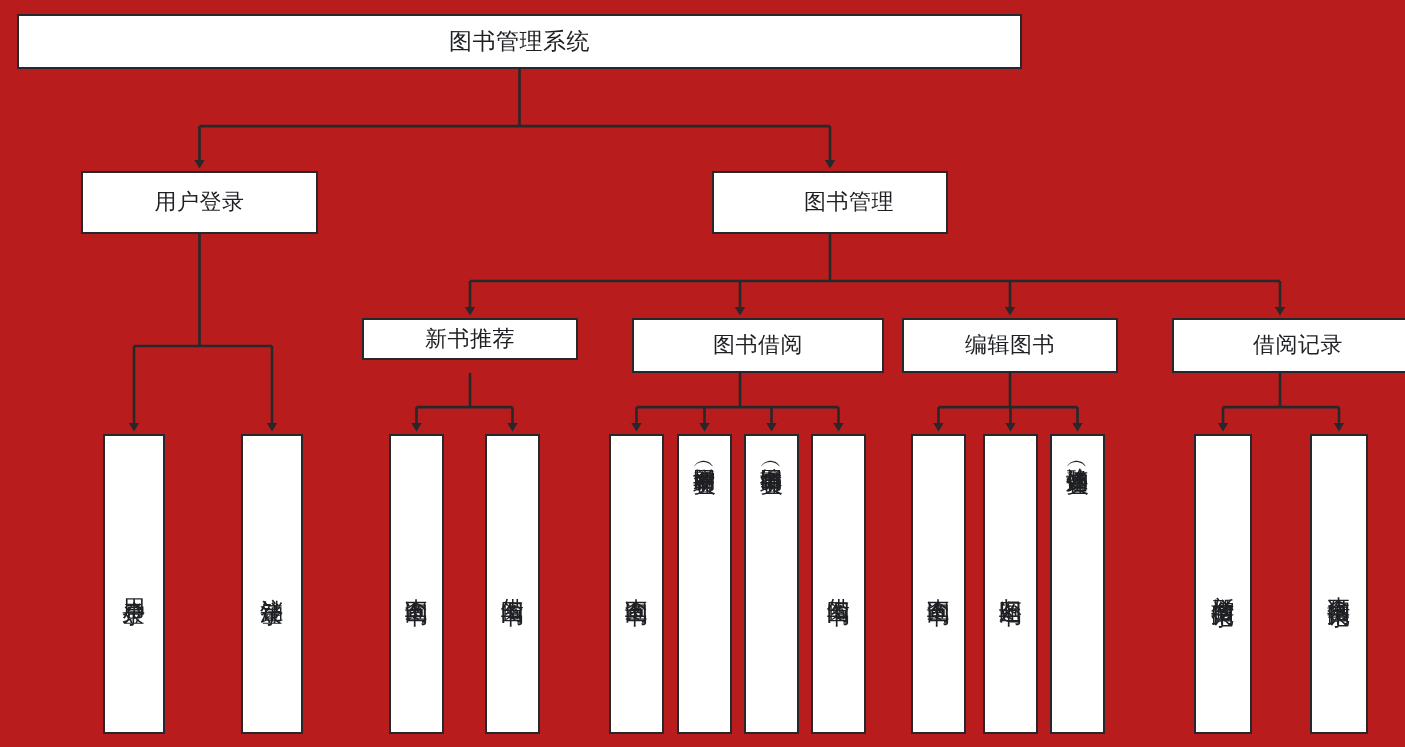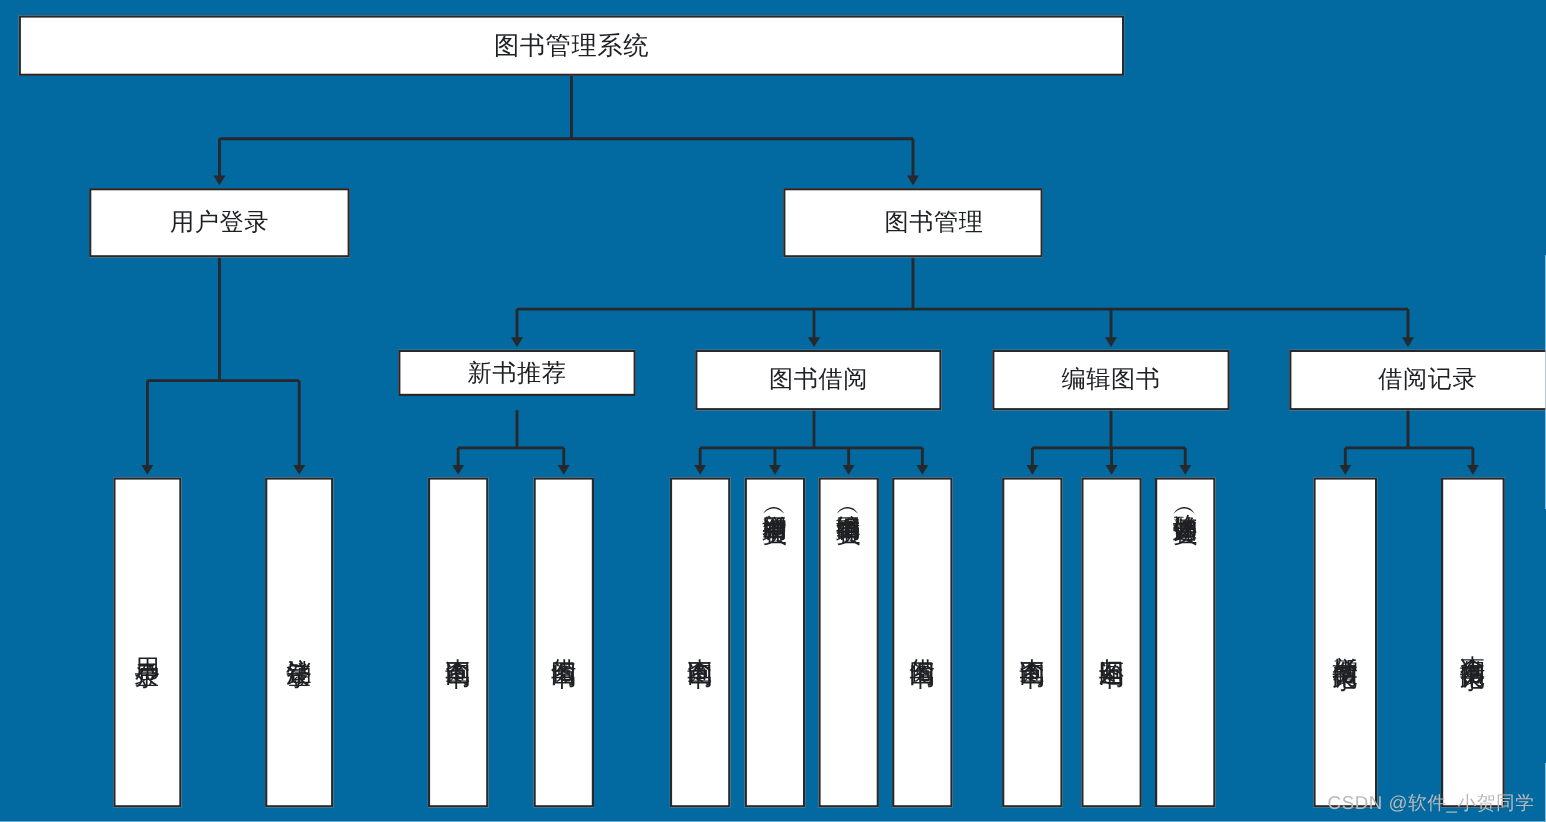--- a/index.html
+++ b/index.html
@@ -8,21 +8,21 @@
     padding: 0;
     background: #ffffff;
   }
   body {
     font-family: "Liberation Sans", "DejaVu Sans", sans-serif;
   }
   #diagram-root {
     position: relative;
     width: 1405px;
     height: 747px;
-    background: #0369a1;
+    background: #b91c1c;
     overflow: hidden;
   }
   #diagram-svg {
     position: absolute;
     left: 0;
     top: 0;
     width: 1405px;
     height: 747px;
   }
   .node-box {
@@ -133,21 +133,21 @@
       </div>
       <div class="node-box horizontal" style="left: 81px; top: 171px; width: 237px; height: 63px;">
         <span class="node-label">用户登录</span>
       </div>
       <div class="node-box horizontal" style="left: 712px; top: 171px; width: 236px; height: 63px; padding-left: 38px;">
         <span class="node-label">图书管理</span>
       </div>
       <div class="node-box horizontal" style="left: 362px; top: 318px; width: 216px; height: 42px;">
         <span class="node-label">新书推荐</span>
       </div>
-      <div class="node-box horizontal" style="left: 632px; top: 318px; width: 224px; height: 55px;">
+      <div class="node-box horizontal" style="left: 632px; top: 318px; width: 252px; height: 55px;">
         <span class="node-label">图书借阅</span>
       </div>
       <div class="node-box horizontal" style="left: 902px; top: 318px; width: 216px; height: 55px;">
         <span class="node-label">编辑图书</span>
       </div>
       <div class="node-box horizontal" style="left: 1172px; top: 318px; width: 252px; height: 55px;">
         <span class="node-label">借阅记录</span>
       </div>
       <div class="node-box vertical centered" style="left: 103px; top: 434px; width: 62px; height: 300px;">
         <span class="node-label">用户登录</span>
@@ -183,14 +183,13 @@
         <span class="node-label">确认归还（管理员）</span>
       </div>
       <div class="node-box vertical centered" style="left: 1194px; top: 434px; width: 58px; height: 300px;">
         <span class="node-label">新增借阅记录</span>
       </div>
       <div class="node-box vertical centered" style="left: 1310px; top: 434px; width: 58px; height: 300px;">
         <span class="node-label">查询借阅记录</span>
       </div>
     </div>
 
-  <div id="watermark">CSDN @软件_小贺同学</div>
 </div>
 
 </body></html>

